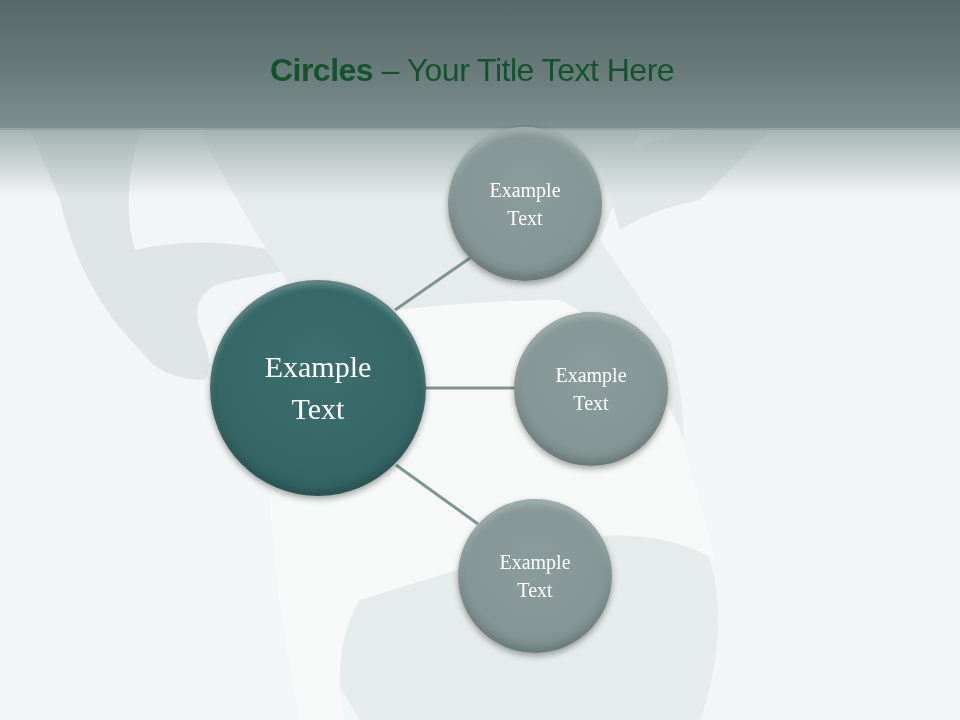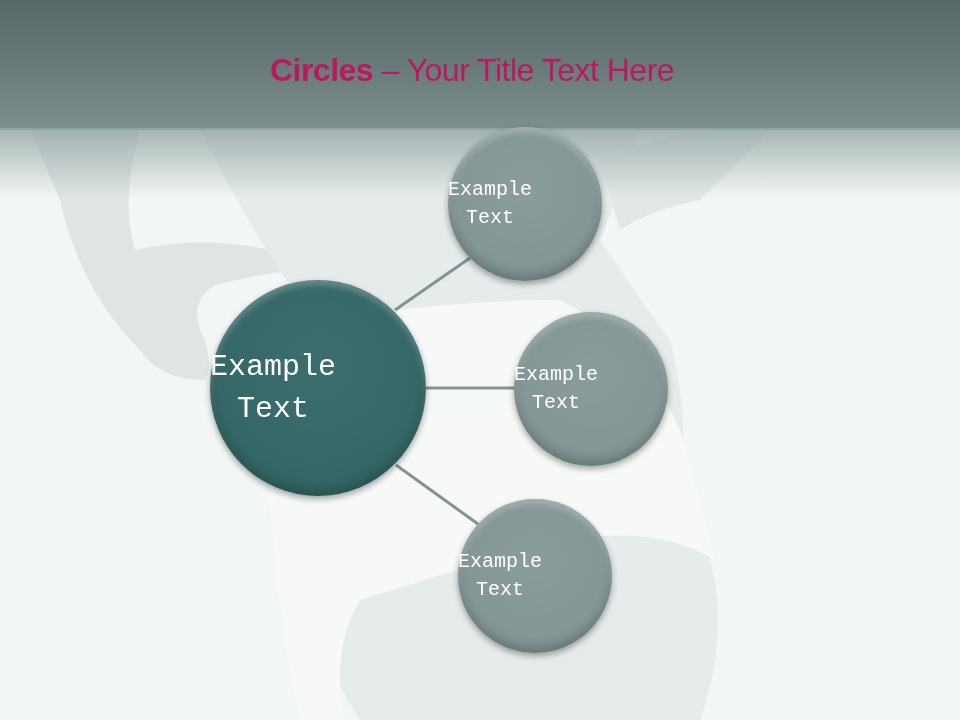--- a/index.html
+++ b/index.html
@@ -5,28 +5,28 @@
   html,body{margin:0;padding:0;}
   body{width:960px;height:720px;position:relative;overflow:hidden;
     font-family:"DejaVu Sans","Liberation Sans",sans-serif;
     background:#f2f5f5;}
   .bg{position:absolute;left:0;top:0;width:960px;height:720px;}
   .titlebar{position:absolute;left:0;top:0;width:960px;height:130px;
     background:linear-gradient(to bottom,#566968 0%,#677a79 50%,#7d8f8e 100%);}
   .fade{position:absolute;left:0;top:128px;width:960px;height:70px;
     background:linear-gradient(to bottom,rgba(150,168,166,0.85),rgba(242,245,245,0));}
   .title{position:absolute;left:0;top:52px;width:944px;text-align:center;
-    color:#be185d;font-size:32px;letter-spacing:-0.5px;
+    color:#14532d;font-size:32px;letter-spacing:-0.5px;
     font-family:"Liberation Sans","DejaVu Sans",sans-serif;}
   .title b{font-weight:bold;}
   .title span.rest{font-weight:normal;}
   svg.lines{position:absolute;left:0;top:0;}
-  .circle{position:absolute;border-radius:50%;display:flex;align-items:center;
+  .circle{position:absolute;border-radius:50%;display:flex;align-items:center;justify-content:center;
     text-align:center;color:#ffffff;
-    font-family:Liberation Mono, monospace;
+    font-family:Liberation Serif, serif;
     box-shadow:0 3px 6px rgba(0,0,0,0.35), inset 0 -6px 10px rgba(0,0,0,0.18), inset 0 5px 6px rgba(255,255,255,0.25);}
   .circle .lbl{line-height:1.4;}
   .main{background:radial-gradient(circle at 50% 40%,#3c6e6d 0%,#346766 60%,#2e5f5e 100%);
     font-size:30px;}
   .sat{background:radial-gradient(circle at 50% 40%,#8a9c9b 0%,#849796 60%,#7a8d8c 100%);
     font-size:20px;}
 </style>
 </head>
 <body>
 

